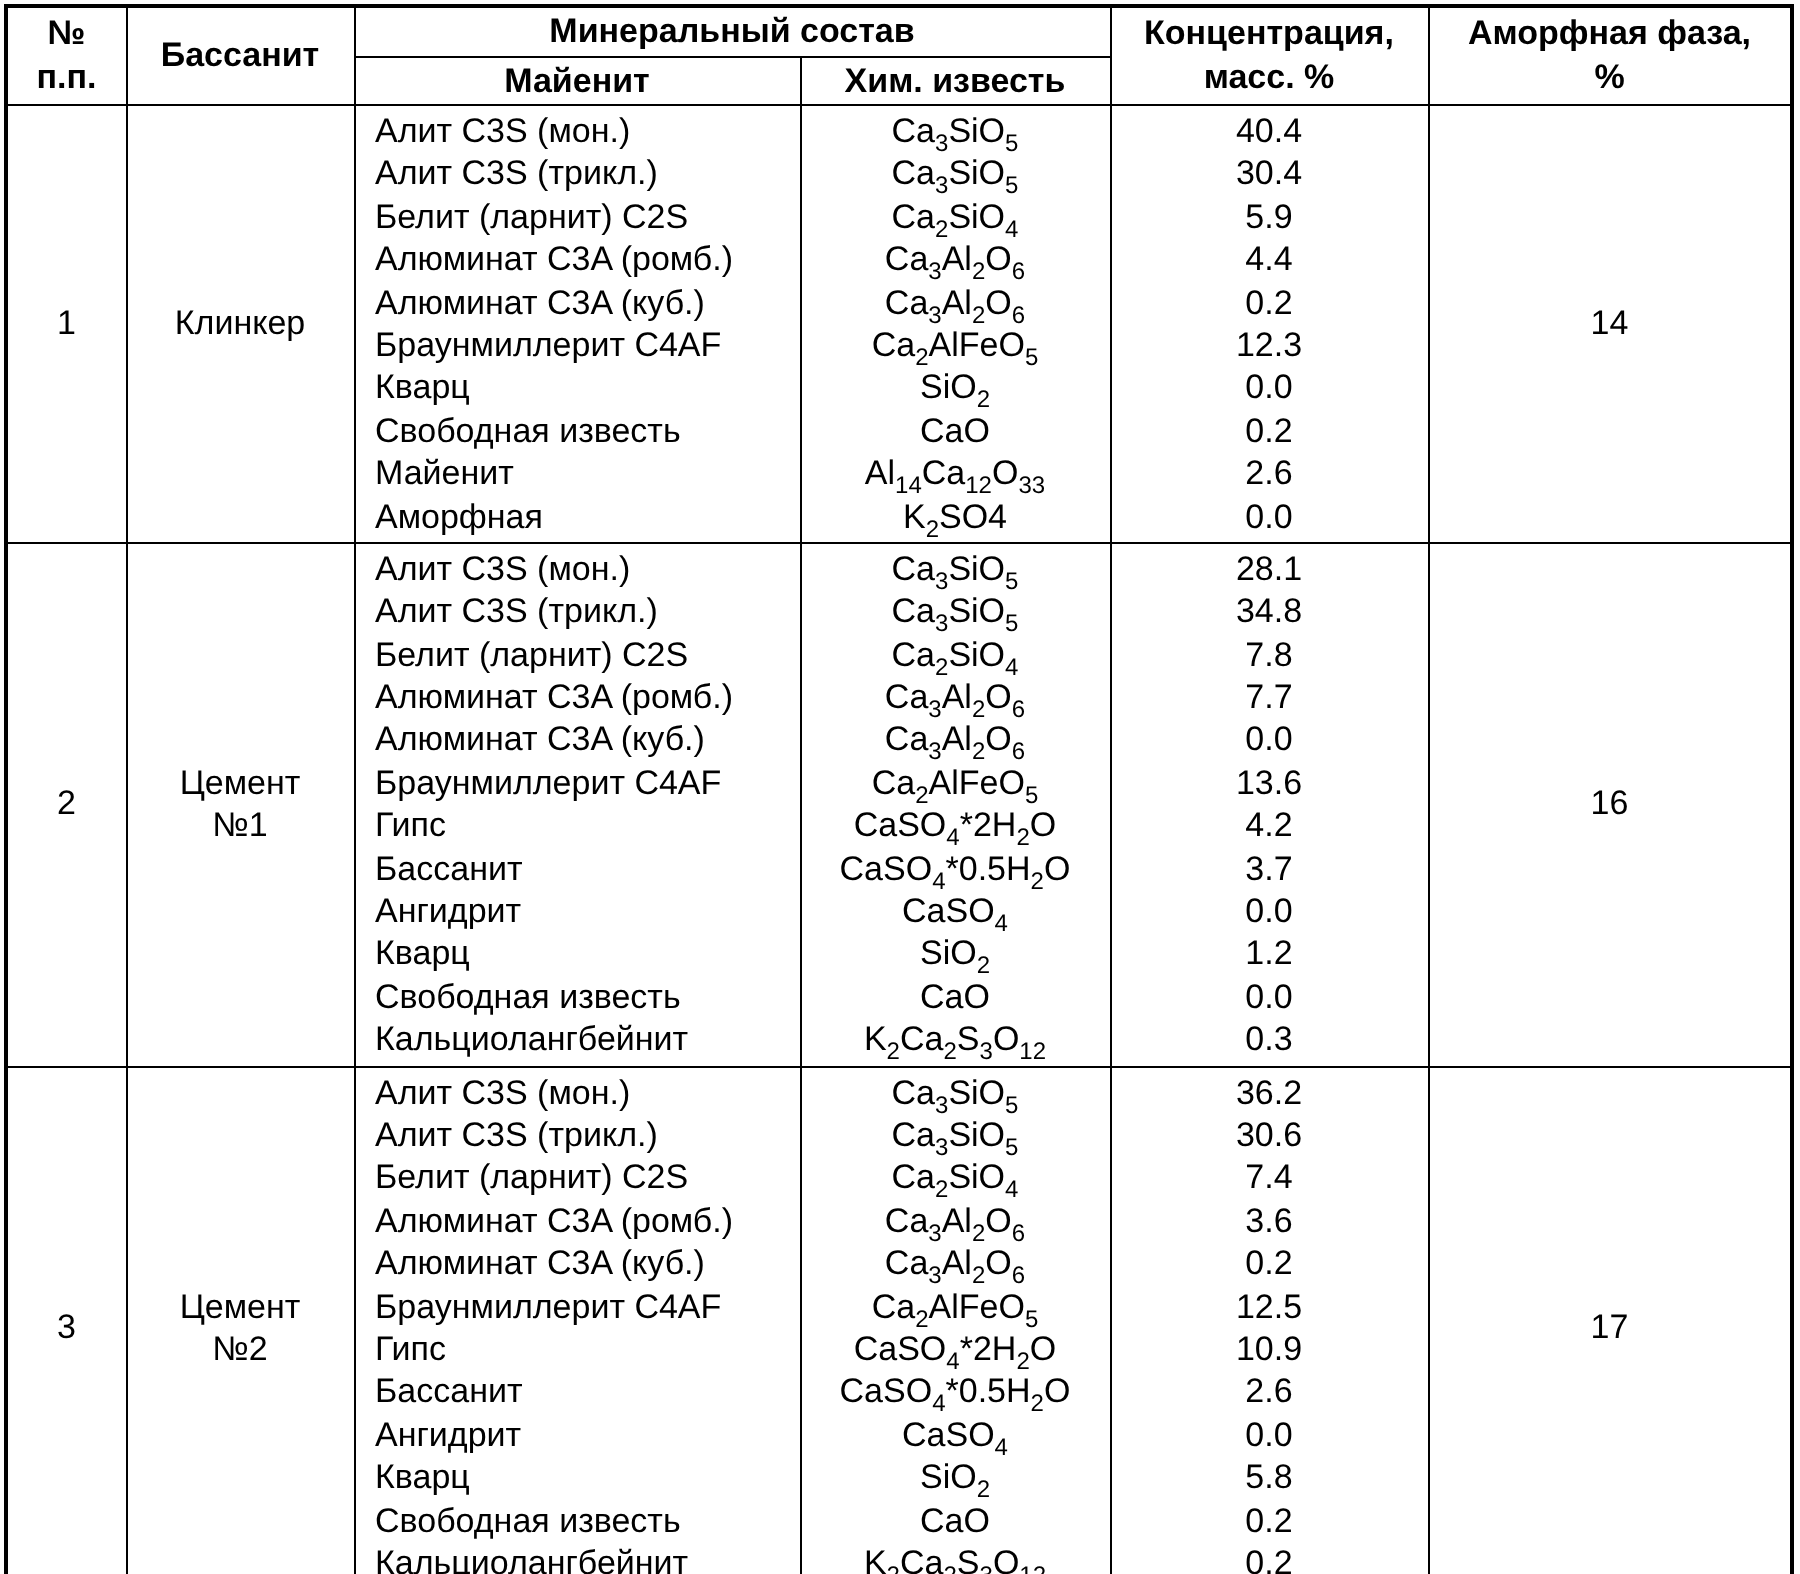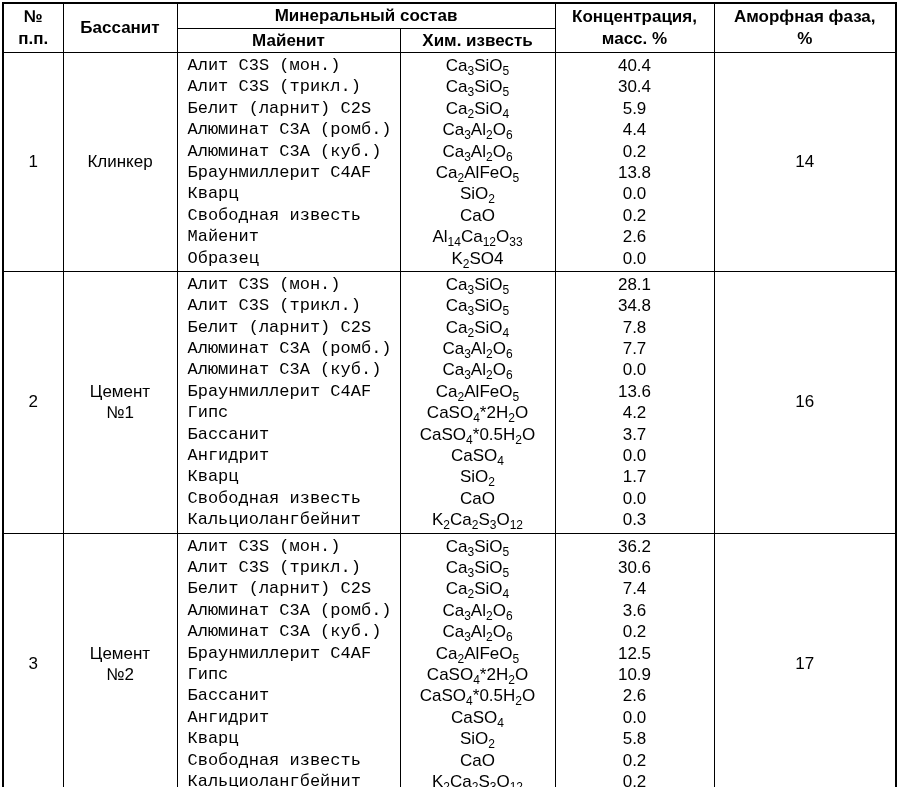--- a/index.html
+++ b/index.html
@@ -50,21 +50,20 @@
     padding: 2px 0;
   }
   .line {
     height: 21.4px;
     line-height: 21.4px;
     white-space: nowrap;
   }
   td.col-name .line {
     text-align: left;
     padding-left: 10px;
-    font-family: Liberation Mono, monospace;
   }
   sub {
     font-size: 12px;
     line-height: 0;
   }
 </style>
 </head>
 <body>
 
 <div class="table-wrap">
@@ -100,41 +99,41 @@
           <td class="list-cell col-name">
             <div class="line">Алит C3S (мон.)</div>
             <div class="line">Алит C3S (трикл.)</div>
             <div class="line">Белит (ларнит) C2S</div>
             <div class="line">Алюминат C3A (ромб.)</div>
             <div class="line">Алюминат C3A (куб.)</div>
             <div class="line">Браунмиллерит C4AF</div>
             <div class="line">Кварц</div>
             <div class="line">Свободная известь</div>
             <div class="line">Майенит</div>
-            <div class="line">Образец</div>
+            <div class="line">Аморфная</div>
           </td>
           <td class="list-cell col-formula">
             <div class="line">Ca<sub>3</sub>SiO<sub>5</sub></div>
             <div class="line">Ca<sub>3</sub>SiO<sub>5</sub></div>
             <div class="line">Ca<sub>2</sub>SiO<sub>4</sub></div>
             <div class="line">Ca<sub>3</sub>Al<sub>2</sub>O<sub>6</sub></div>
             <div class="line">Ca<sub>3</sub>Al<sub>2</sub>O<sub>6</sub></div>
             <div class="line">Ca<sub>2</sub>AlFeO<sub>5</sub></div>
             <div class="line">SiO<sub>2</sub></div>
             <div class="line">CaO</div>
             <div class="line">Al<sub>14</sub>Ca<sub>12</sub>O<sub>33</sub></div>
             <div class="line">K<sub>2</sub>SO4</div>
           </td>
           <td class="list-cell col-conc">
             <div class="line">40.4</div>
             <div class="line">30.4</div>
             <div class="line">5.9</div>
             <div class="line">4.4</div>
             <div class="line">0.2</div>
-            <div class="line">13.8</div>
+            <div class="line">12.3</div>
             <div class="line">0.0</div>
             <div class="line">0.2</div>
             <div class="line">2.6</div>
             <div class="line">0.0</div>
           </td>
           <td class="col-amorph">14</td>
         </tr>
         <tr class="section-row">
           <td class="col-num">2</td>
           <td class="col-sample">Цемент
@@ -170,21 +169,21 @@
           <td class="list-cell col-conc">
             <div class="line">28.1</div>
             <div class="line">34.8</div>
             <div class="line">7.8</div>
             <div class="line">7.7</div>
             <div class="line">0.0</div>
             <div class="line">13.6</div>
             <div class="line">4.2</div>
             <div class="line">3.7</div>
             <div class="line">0.0</div>
-            <div class="line">1.7</div>
+            <div class="line">1.2</div>
             <div class="line">0.0</div>
             <div class="line">0.3</div>
           </td>
           <td class="col-amorph">16</td>
         </tr>
         <tr class="section-row">
           <td class="col-num">3</td>
           <td class="col-sample">Цемент
 №2</td>
           <td class="list-cell col-name">

